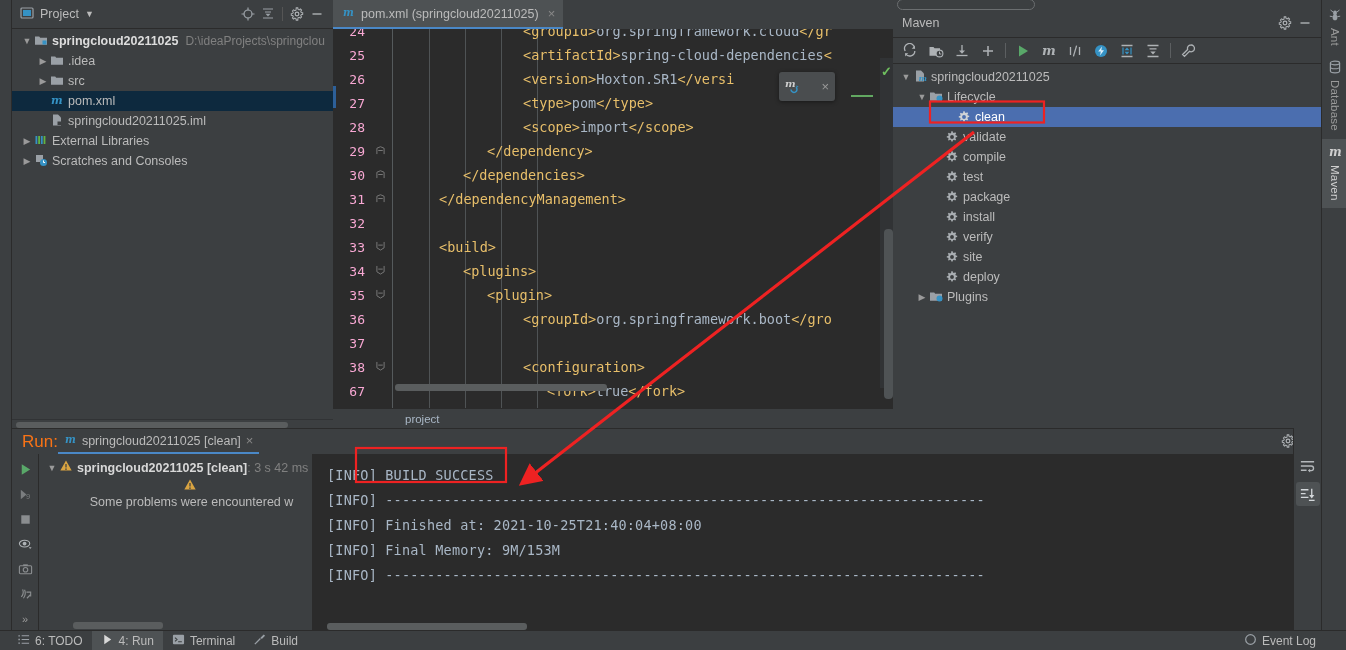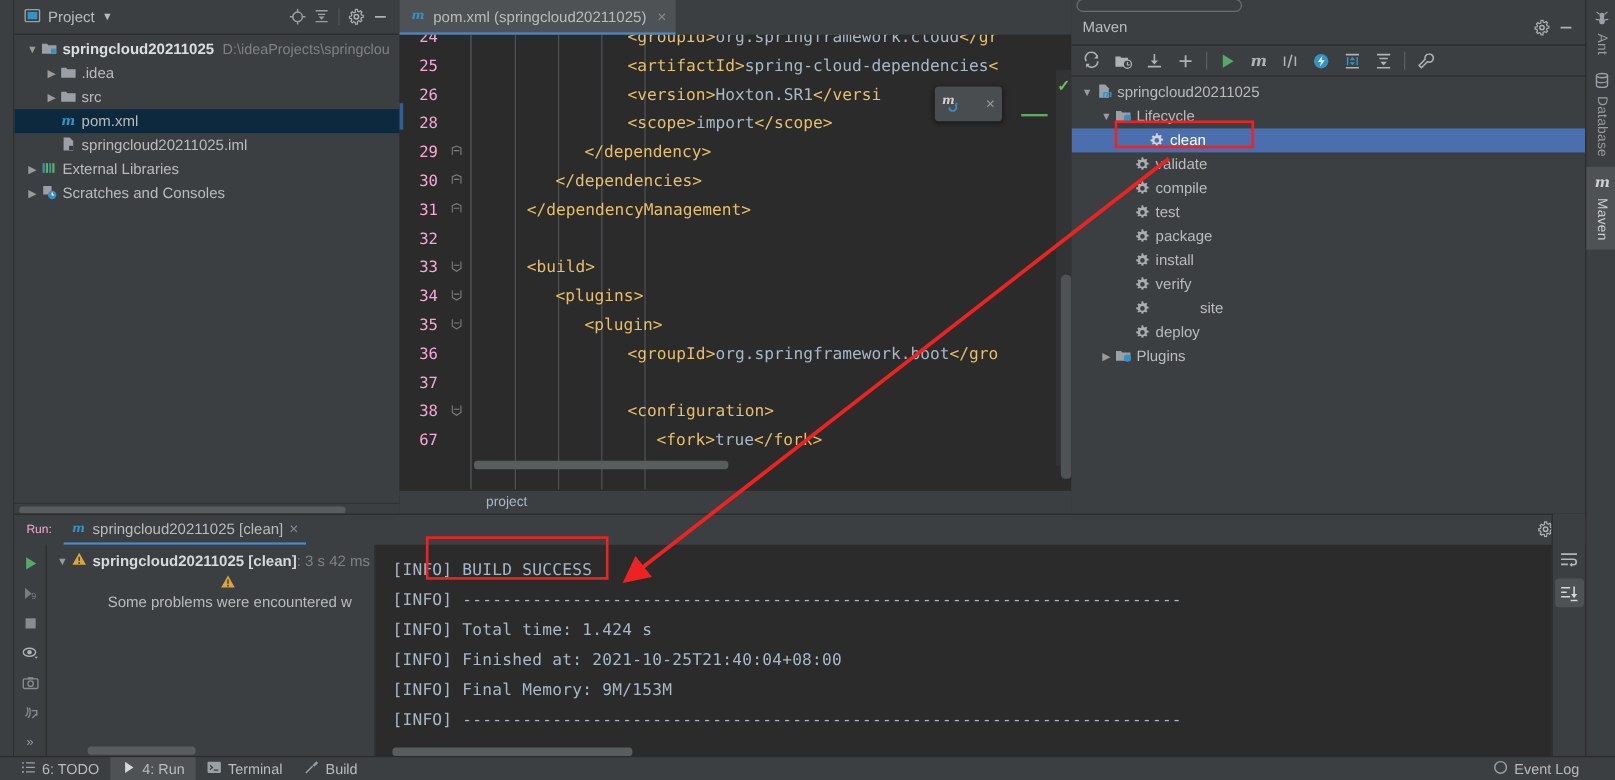--- a/index.html
+++ b/index.html
@@ -134,21 +134,21 @@
 
   
   #run-panel {
     position: absolute; left: 12px; top: 428px; width: 1309px; height: 204px;
     background: #3c3f41; display: flex; flex-direction: column;
   }
   #run-header {
     height: 26px; display: flex; align-items: center; padding: 0 6px 0 10px;
     border-top: 1px solid #2b2b2b;
   }
-  #run-header .lab { color: #f9a8d4; font-size: 10px; margin-right: 10px; }
+  #run-header .lab { color: #f97316; font-size: 17px; margin-right: 0; }
   .rtab {
     height: 25px; display: flex; align-items: center; gap: 5px; padding: 0 6px;
     color: #bbbbbb; font-size: 12.5px; border-bottom: 2px solid #4a88c7; cursor: pointer;
   }
   .rtab .close { color: #888; font-size: 13px; }
   #run-body { flex: 1 1 auto; display: flex; min-height: 0; }
   #run-gutter {
     width: 27px; background: #3c3f41; display: flex; flex-direction: column;
     align-items: center; padding-top: 4px; gap: 3px; border-right: 1px solid #2b2b2b;
   }
@@ -357,20 +357,25 @@
         <span class="fold"></span>
         <span class="ctext" style="padding-left:132px;"><span class="tag">&lt;artifactId&gt;</span><span class="val">spring-cloud-dependencies</span><span class="tag">&lt;</span></span>
       </div>
 
       <div class="code-line">
         <span class="lnum">26</span>
         <span class="fold"></span>
         <span class="ctext" style="padding-left:132px;"><span class="tag">&lt;version&gt;</span><span class="val">Hoxton.SR1</span><span class="tag">&lt;/versi</span></span>
       </div>
 
+      <div class="code-line">
+        <span class="lnum">27</span>
+        <span class="fold"></span>
+        <span class="ctext" style="padding-left:132px;"><span class="tag">&lt;type&gt;</span><span class="val">pom</span><span class="tag">&lt;/type&gt;</span></span>
+      </div>
 
       <div class="code-line">
         <span class="lnum">28</span>
         <span class="fold"></span>
         <span class="ctext" style="padding-left:132px;"><span class="tag">&lt;scope&gt;</span><span class="val">import</span><span class="tag">&lt;/scope&gt;</span></span>
       </div>
 
       <div class="code-line">
         <span class="lnum">29</span>
         <span class="fold">
@@ -665,21 +670,21 @@
       </div>
       <div class="mrow" style="padding-left:52px;">
         <span class="icon gear">
           <svg width="14" height="14" viewBox="0 0 16 16">
               <path d="M7.2 1.3h1.6l.25 1.6 1.2.5 1.35-.9 1.15 1.15-.9 1.35.5 1.2 1.6.25v1.6l-1.6.25-.5 1.2.9 1.35-1.15 1.15-1.35-.9-1.2.5-.25 1.6H7.2l-.25-1.6-1.2-.5-1.35.9L3.25 11.5l.9-1.35-.5-1.2-1.6-.25V7.1l1.6-.25.5-1.2-.9-1.35L4.4 3.15l1.35.9 1.2-.5z" fill="#a9aeb2"></path>
               <circle cx="8" cy="8" r="2.2" fill="#3c3f41"></circle>
             </svg>
         </span>
         <span class="tree-label">verify</span>
       </div>
-      <div class="mrow" style="padding-left:52px;gap:37px;">
+      <div class="mrow" style="padding-left:52px;">
         <span class="icon gear">
           <svg width="14" height="14" viewBox="0 0 16 16">
               <path d="M7.2 1.3h1.6l.25 1.6 1.2.5 1.35-.9 1.15 1.15-.9 1.35.5 1.2 1.6.25v1.6l-1.6.25-.5 1.2.9 1.35-1.15 1.15-1.35-.9-1.2.5-.25 1.6H7.2l-.25-1.6-1.2-.5-1.35.9L3.25 11.5l.9-1.35-.5-1.2-1.6-.25V7.1l1.6-.25.5-1.2-.9-1.35L4.4 3.15l1.35.9 1.2-.5z" fill="#a9aeb2"></path>
               <circle cx="8" cy="8" r="2.2" fill="#3c3f41"></circle>
             </svg>
         </span>
         <span class="tree-label">site</span>
       </div>
       <div class="mrow" style="padding-left:52px;">
         <span class="icon gear">
@@ -811,21 +816,20 @@
               </svg>
           </span>
           <span class="msg">Some problems were encountered w</span>
         </div>
         <div id="run-tree-hscroll"></div>
       </div>
 
       <div id="console">
         <div class="cline">[INFO] BUILD SUCCESS</div>
         <div class="cline">[INFO] ------------------------------------------------------------------------</div>
-        <div class="cline">[INFO] Total time: 1.424 s</div>
         <div class="cline">[INFO] Finished at: 2021-10-25T21:40:04+08:00</div>
         <div class="cline">[INFO] Final Memory: 9M/153M</div>
         <div class="cline">[INFO] ------------------------------------------------------------------------</div>
         <div id="console-vscroll"></div>
         <div id="console-hscroll"></div>
       </div>
     </div>
   </div>
 
   <div id="run-header-right">

